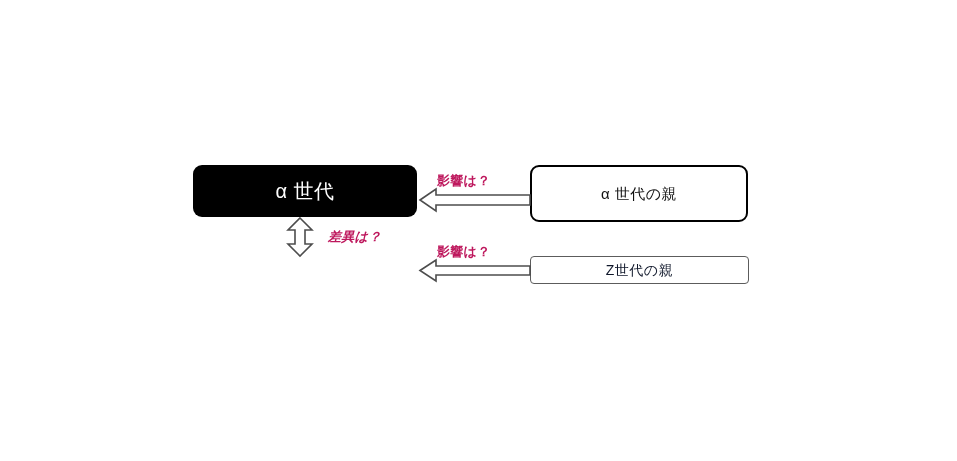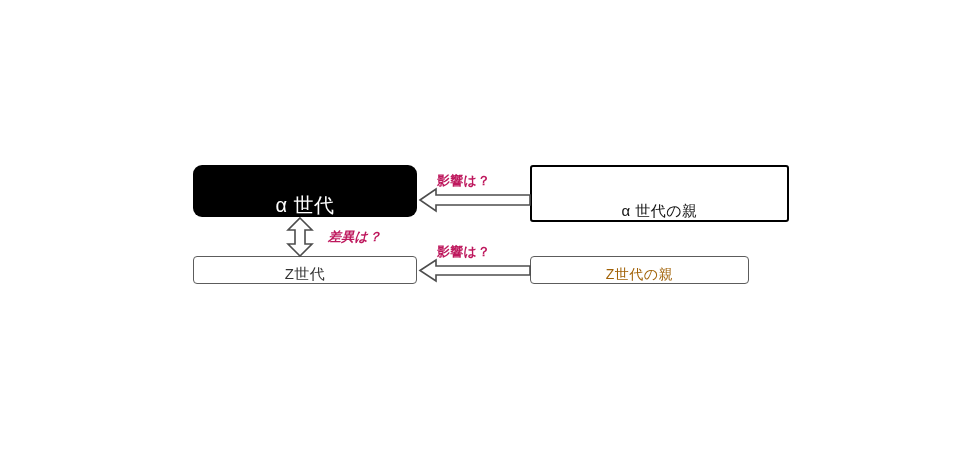--- a/index.html
+++ b/index.html
@@ -22,21 +22,21 @@
     top: 0;
     width: 957px;
     height: 461px;
   }
 
   
   .node {
     position: absolute;
     box-sizing: border-box;
     display: flex;
-    align-items: flex-end;
+    align-items: center;
     justify-content: center;
     text-align: center;
     line-height: 1.2;
     white-space: nowrap;
   }
 
   .node-alpha {
     left: 193px;
     top: 165px;
     width: 224px;
@@ -45,26 +45,26 @@
     color: #ffffff;
     border-radius: 9px;
     font-size: 20px;
     font-weight: 500;
     letter-spacing: 0.5px;
   }
 
   .node-alpha-parent {
     left: 530px;
     top: 165px;
-    width: 259px;
+    width: 218px;
     height: 57px;
     background: #ffffff;
     color: #111111;
     border: 2.4px solid #000000;
-    border-radius: 3px;
+    border-radius: 9px;
     font-size: 15px;
     font-weight: 500;
     letter-spacing: 0.5px;
   }
 
   .node-z {
     left: 193px;
     top: 256px;
     width: 224px;
     height: 28px;
@@ -76,21 +76,21 @@
     font-weight: 500;
     letter-spacing: 0.5px;
   }
 
   .node-z-parent {
     left: 530px;
     top: 256px;
     width: 219px;
     height: 28px;
     background: #ffffff;
-    color: #a16207;
+    color: #0f172a;
     border: 1.6px solid #5c5c5c;
     border-radius: 4px;
     font-size: 14px;
     font-weight: 500;
     letter-spacing: 0.5px;
   }
 
   
   .arrow {
     position: absolute;
@@ -154,23 +154,20 @@
 <div id="diagram-canvas">
 
   <div class="node node-alpha">
     <span>α 世代</span>
   </div>
 
   <div class="node node-alpha-parent">
     <span>α 世代の親</span>
   </div>
 
-  <div class="node node-z">
-    <span>Z世代</span>
-  </div>
 
   <div class="node node-z-parent">
     <span>Z世代の親</span>
   </div>
 
   <div class="arrow arrow-h-top">
     <svg viewBox="0 0 112 24" width="112" height="24">
       <polygon class="arrow-shape" points="1,12 17,1 17,7 111,7 111,17 17,17 17,23"></polygon>
     </svg>
   </div>

